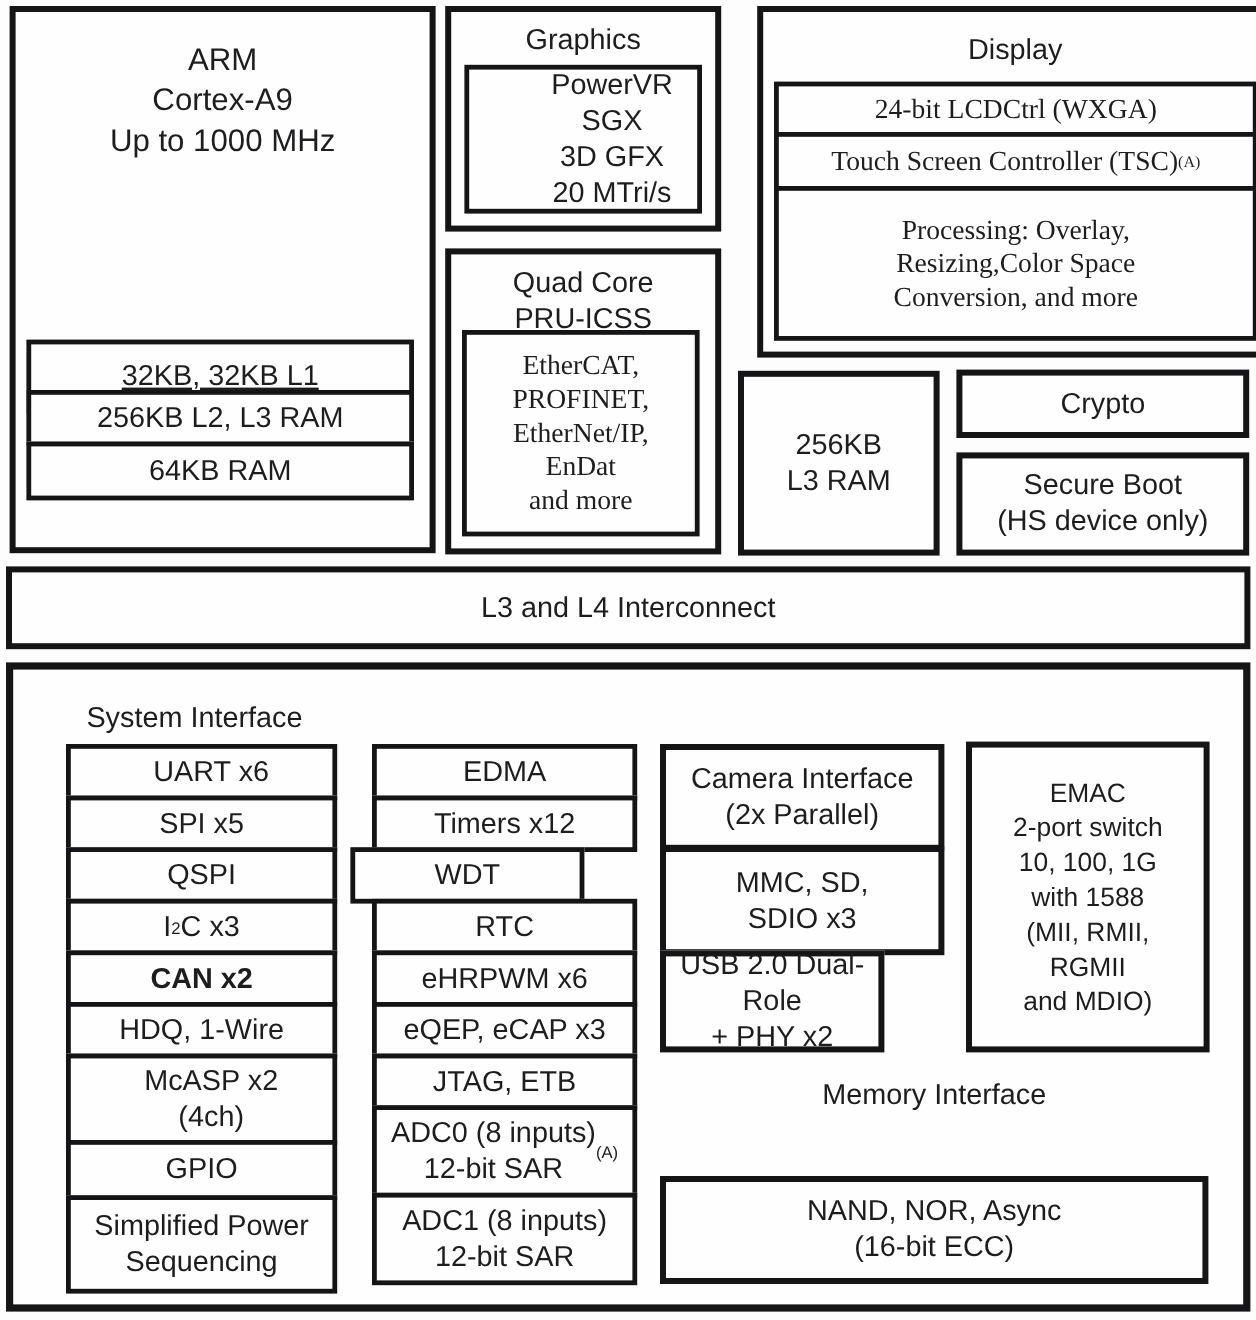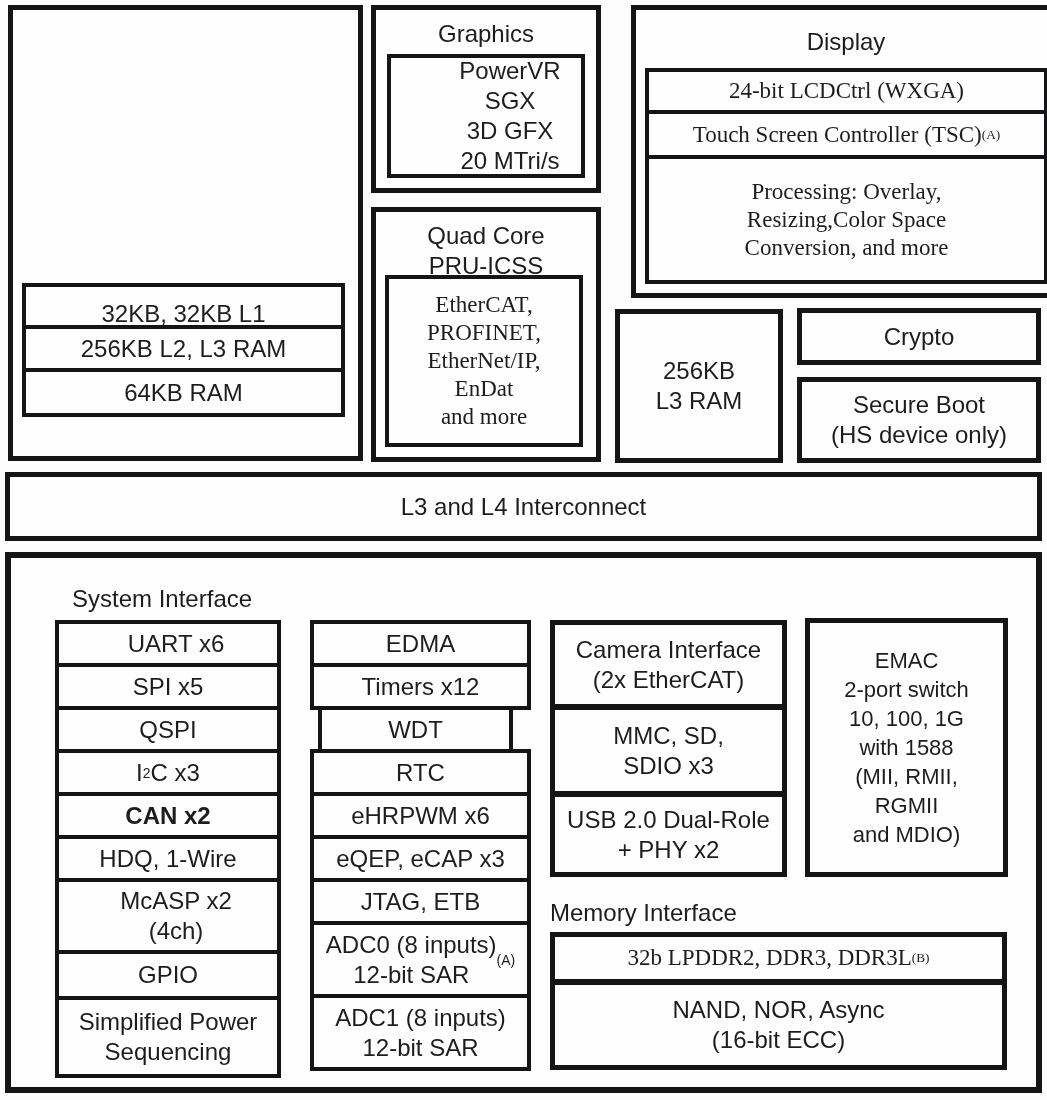--- a/index.html
+++ b/index.html
@@ -20,21 +20,24 @@
   .title{position:absolute;left:0;right:0;text-align:center;white-space:pre-line;}
   sup.note{font-size:0.58em;line-height:0;vertical-align:0.5em;letter-spacing:0;}
   .lbl{position:absolute;white-space:pre-line;}
 </style>
 </head>
 <body>
 
 <div class="stage">
 
   <div class="box" style="left:8px;top:5px;width:355px;height:456px;">
-    <div class="box b4 cell t24" style="left:9px;top:273px;width:323px;height:62px;">32KB, 32KB L1</div>
+    <div class="title t26" style="top:22px;">ARM
+Cortex-A9
+Up to 1000 MHz</div>
+    <div class="box b4 cell t24" style="left:9px;top:273px;width:323px;height:62px;text-decoration:underline;">32KB, 32KB L1</div>
     <div class="box b4 cell t24" style="left:9px;top:315px;width:323px;height:47px;">256KB L2, L3 RAM</div>
     <div class="box b4 cell t24" style="left:9px;top:358px;width:323px;height:49px;">64KB RAM</div>
   </div>
 
   <div class="box" style="left:371px;top:5px;width:230px;height:188px;">
     <div class="title t24" style="top:9px;">Graphics</div>
     <div class="box b4 cell ml t24" style="left:11px;top:44px;width:198px;height:124px;padding-left:48px;">PowerVR
 SGX
 3D GFX
 20 MTri/s</div>
@@ -86,50 +89,46 @@
     <div class="box b4 cell t24" style="left:44px;top:234px;width:226px;height:47px;font-weight:bold;">CAN x2</div>
     <div class="box b4 cell t24" style="left:44px;top:277px;width:226px;height:47px;">HDQ, 1-Wire</div>
     <div class="box b4 cell ml t24" style="left:44px;top:320px;width:226px;height:76px;padding-left:16px;">McASP x2
 (4ch)</div>
     <div class="box b4 cell t24" style="left:44px;top:392px;width:226px;height:50px;">GPIO</div>
     <div class="box b4 cell ml t24" style="left:44px;top:438px;width:226px;height:82px;">Simplified Power
 Sequencing</div>
 
     <div class="box b4 cell t24" style="left:299px;top:62px;width:221px;height:47px;">EDMA</div>
     <div class="box b4 cell t24" style="left:299px;top:105px;width:221px;height:47px;">Timers x12</div>
-    <div class="box b4 cell t24" style="left:307px;top:148px;width:195px;height:47px;">WDT</div>
+    <div class="box b4 cell t24" style="left:281px;top:148px;width:195px;height:47px;">WDT</div>
     <div class="box b4 cell t24" style="left:299px;top:191px;width:221px;height:47px;">RTC</div>
     <div class="box b4 cell t24" style="left:299px;top:234px;width:221px;height:47px;">eHRPWM x6</div>
     <div class="box b4 cell t24" style="left:299px;top:277px;width:221px;height:47px;">eQEP, eCAP x3</div>
     <div class="box b4 cell t24" style="left:299px;top:320px;width:221px;height:47px;">JTAG, ETB</div>
     <div class="box b4 cell t24" style="left:299px;top:363px;width:221px;height:77px;">
       <span class="ml">ADC0 (8 inputs)
 12-bit SAR</span>
         <sup class="note">(A)</sup>
     </div>
     <div class="box b4 cell ml t24" style="left:299px;top:436px;width:221px;height:77px;">ADC1 (8 inputs)
 12-bit SAR</div>
 
     <div class="box cell ml t24" style="left:539px;top:62px;width:237px;height:89px;">Camera Interface
-(2x EtherCAT)</div>
+(2x Parallel)</div>
     <div class="box cell ml t24" style="left:539px;top:147px;width:237px;height:91px;">MMC, SD,
 SDIO x3</div>
-    <div class="box cell ml t24" style="left:539px;top:234px;width:237px;height:85px;">USB 2.0 Dual-Role
+    <div class="box cell ml t24" style="left:539px;top:234px;width:187px;height:85px;">USB 2.0 Dual-Role
 + PHY x2</div>
 
     <div class="box cell ml t22" style="left:794px;top:60px;width:203px;height:259px;">EMAC
 2-port switch
 10, 100, 1G
 with 1588
 (MII, RMII,
 RGMII
 and MDIO)</div>
 
-    <div class="lbl t24" style="left:539px;top:340px;width:457px;">Memory Interface</div>
-    <div class="box cell t23" style="left:539px;top:374px;width:457px;height:52px;">
-      <span>32b LPDDR2, DDR3, DDR3L</span>
-        <sup class="note">(B)</sup>
-    </div>
+    <div class="lbl t24" style="left:539px;top:340px;width:457px;text-align:center;">Memory Interface</div>
     <div class="box cell ml t24" style="left:539px;top:422px;width:457px;height:90px;">NAND, NOR, Async
 (16-bit ECC)</div>
   </div>
 
 </div>
 
 </body></html>

